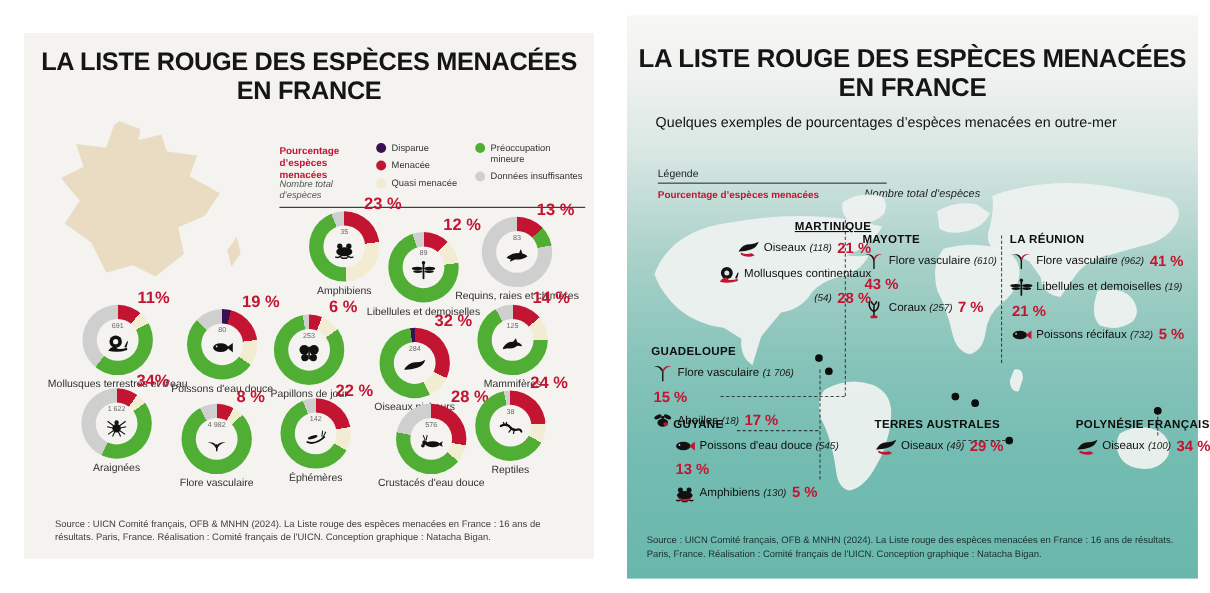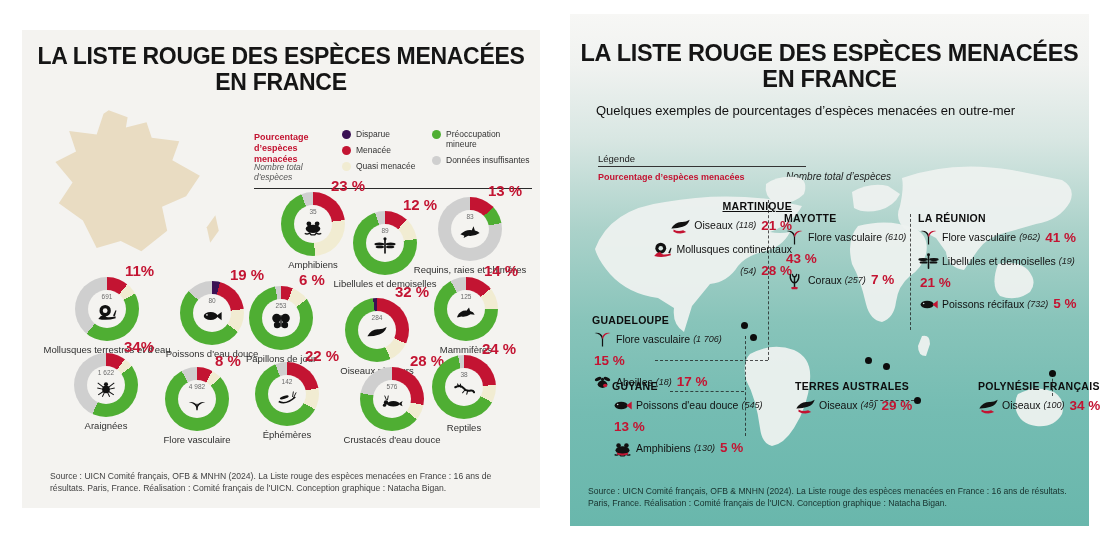--- a/index.html
+++ b/index.html
@@ -180,21 +180,21 @@
                   <circle cx="10" cy="10.5" r="2.6" fill="#f4f3f0"></circle>
                   <path d="M2.5 19.5q9 2.5 19-.8l-.3-2.2q-4 1.4-8.2 1.2-1.8-.1-2.6-1.4l-1-1.6-4.4 2z" fill="#111"></path>
                   <path d="M18.5 16l2.8-6 1 .3-1.6 6z" fill="#111"></path>
                 </svg>
               </span>
       </div>
     </div>
     <span class="t-pct">11%</span>
     <span class="t-name">Mollusques terrestres et d'eau douce</span>
   </div>
-        <div class="taxon" style="left: 158px; top: 251px;">
+        <div class="taxon" style="left: 148px; top: 251px;">
     <div class="donut" style="background: conic-gradient(rgb(58, 16, 83) 0%, rgb(58, 16, 83) 4%, rgb(195, 20, 50) 4%, rgb(195, 20, 50) 23%, rgb(241, 236, 210) 23%, rgb(241, 236, 210) 35%, rgb(79, 174, 51) 35%, rgb(79, 174, 51) 87%, rgb(207, 207, 207) 87%, rgb(207, 207, 207) 100%);">
       <div class="hole">
         <span class="t-total">80</span>
         <span class="t-icon">
                 <svg viewBox="0 0 24 24">
                   <ellipse cx="10.5" cy="12" rx="7.5" ry="4.4" fill="#111"></ellipse>
                   <path d="M16.5 12l6-4.5v9z" fill="#111"></path>
                   <circle cx="6.5" cy="10.8" r=".9" fill="#f4f3f0"></circle>
                 </svg>
               </span>

